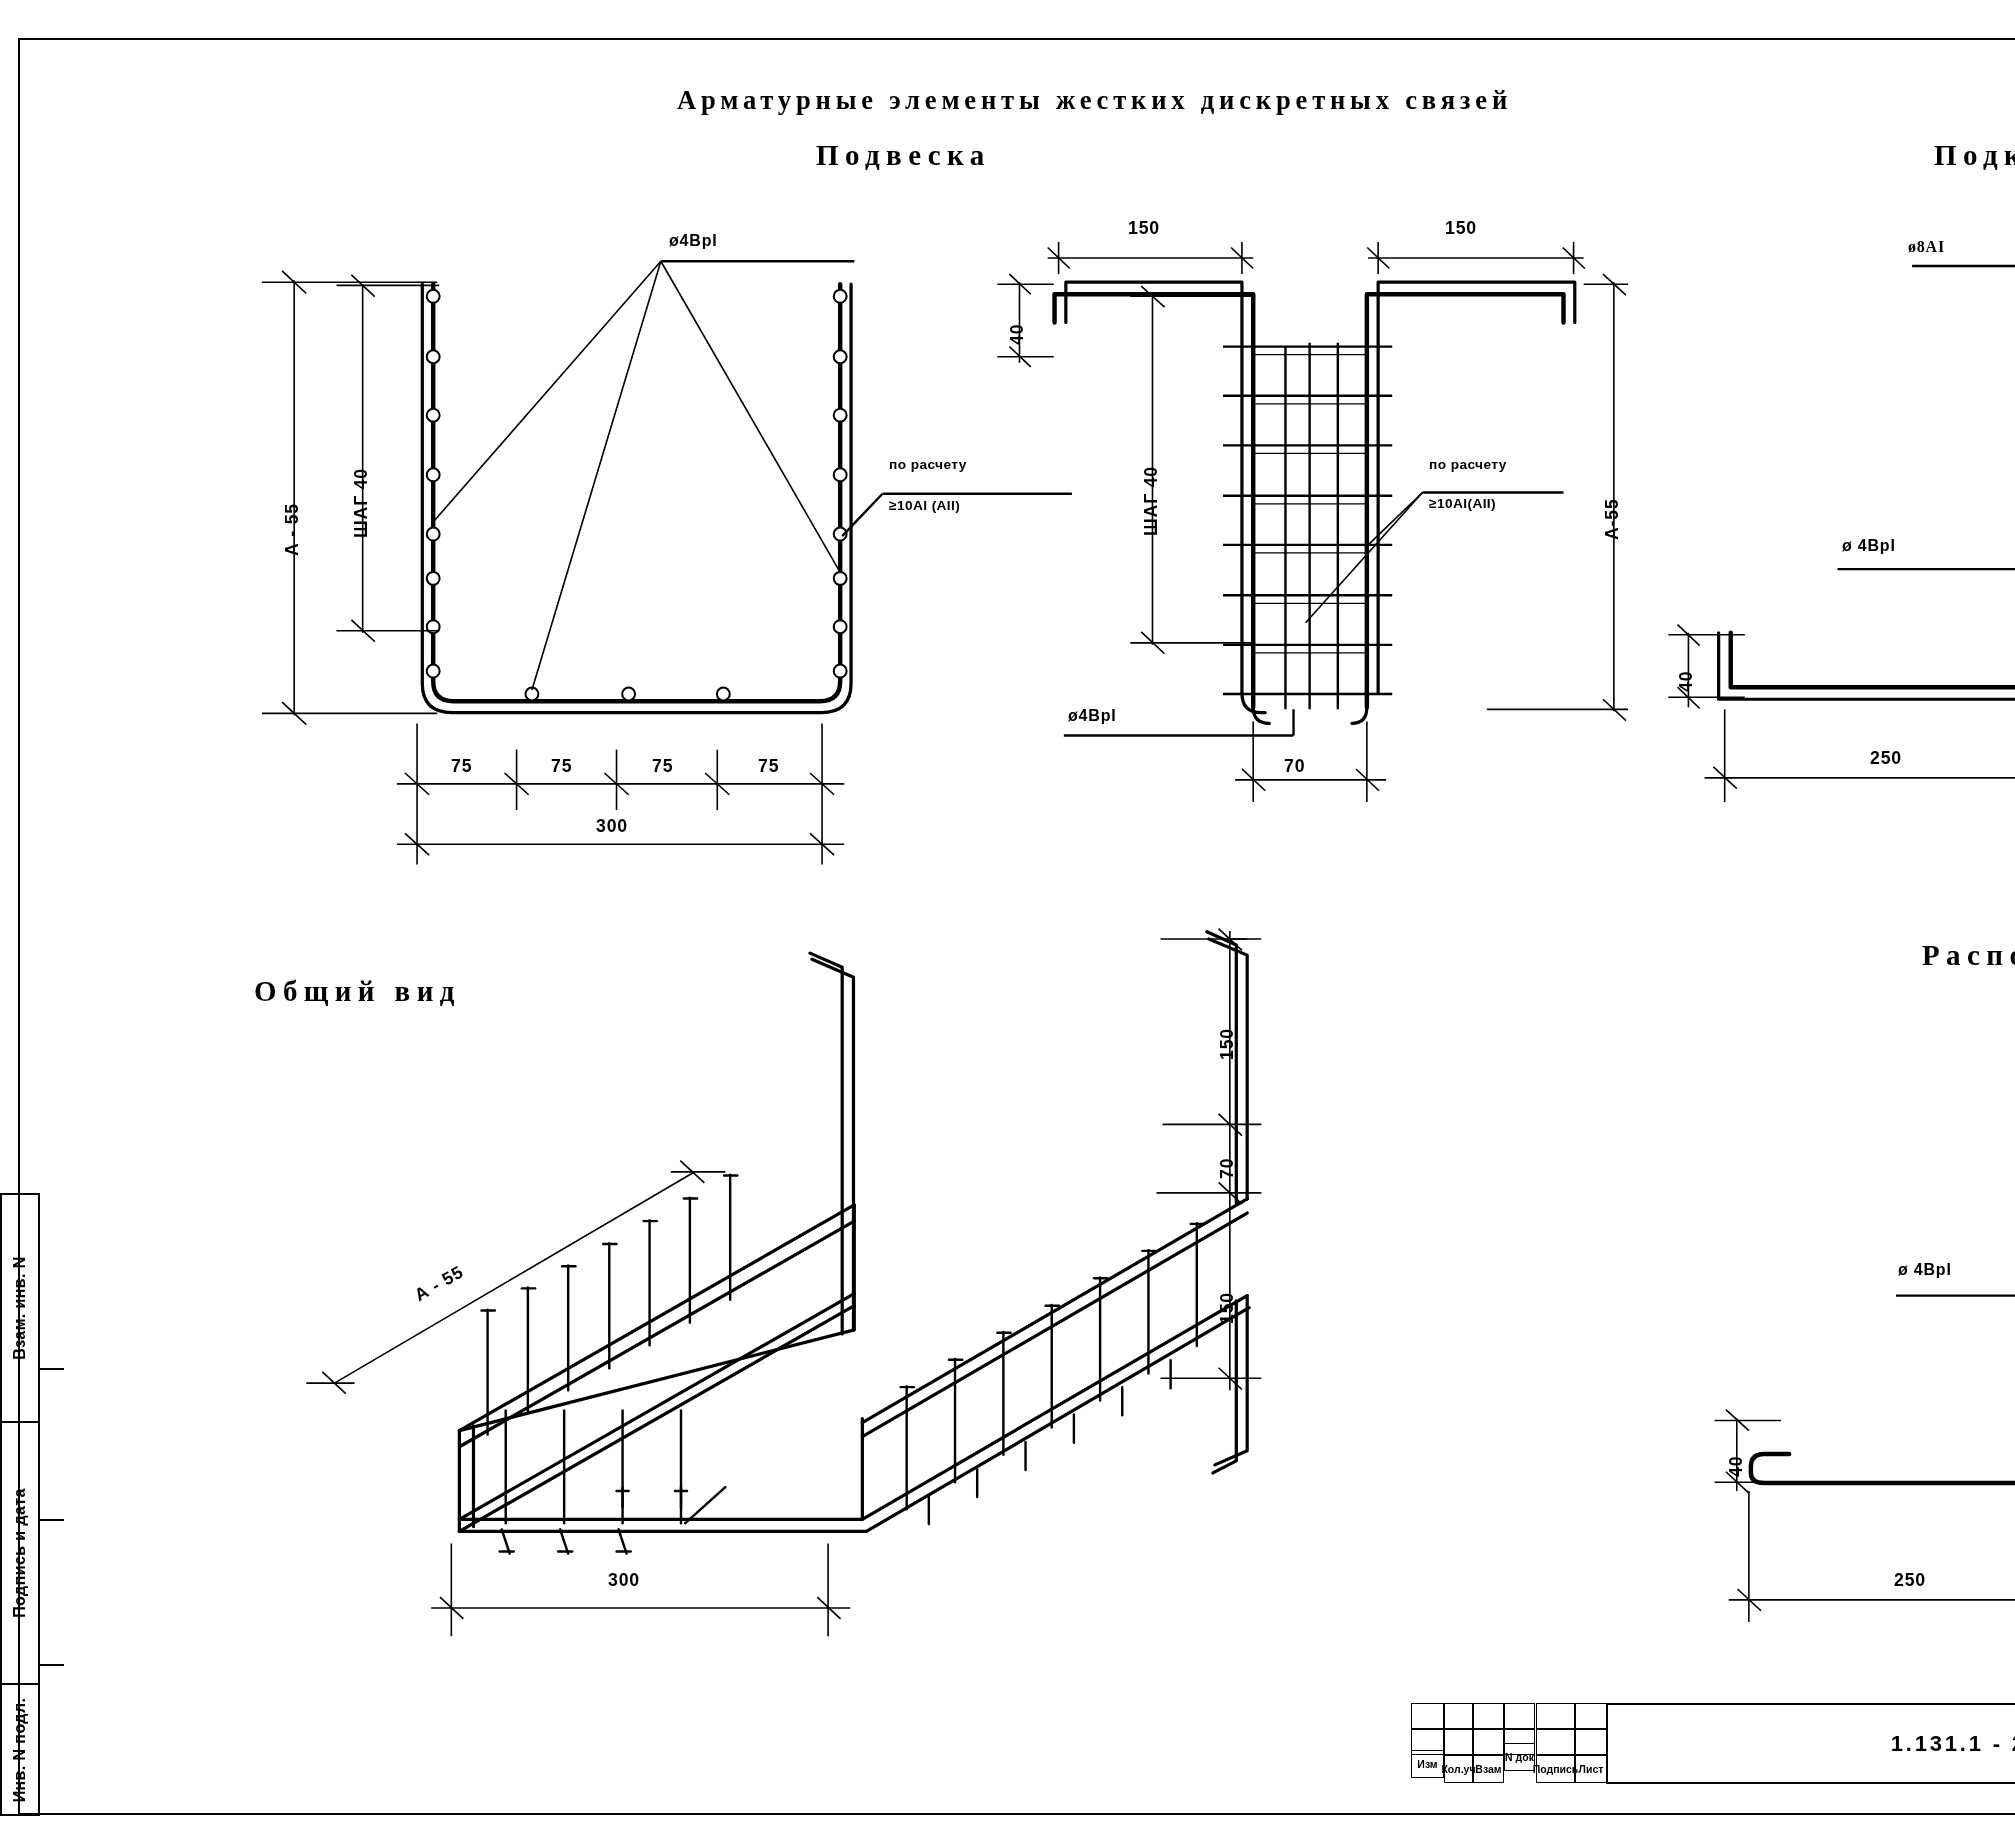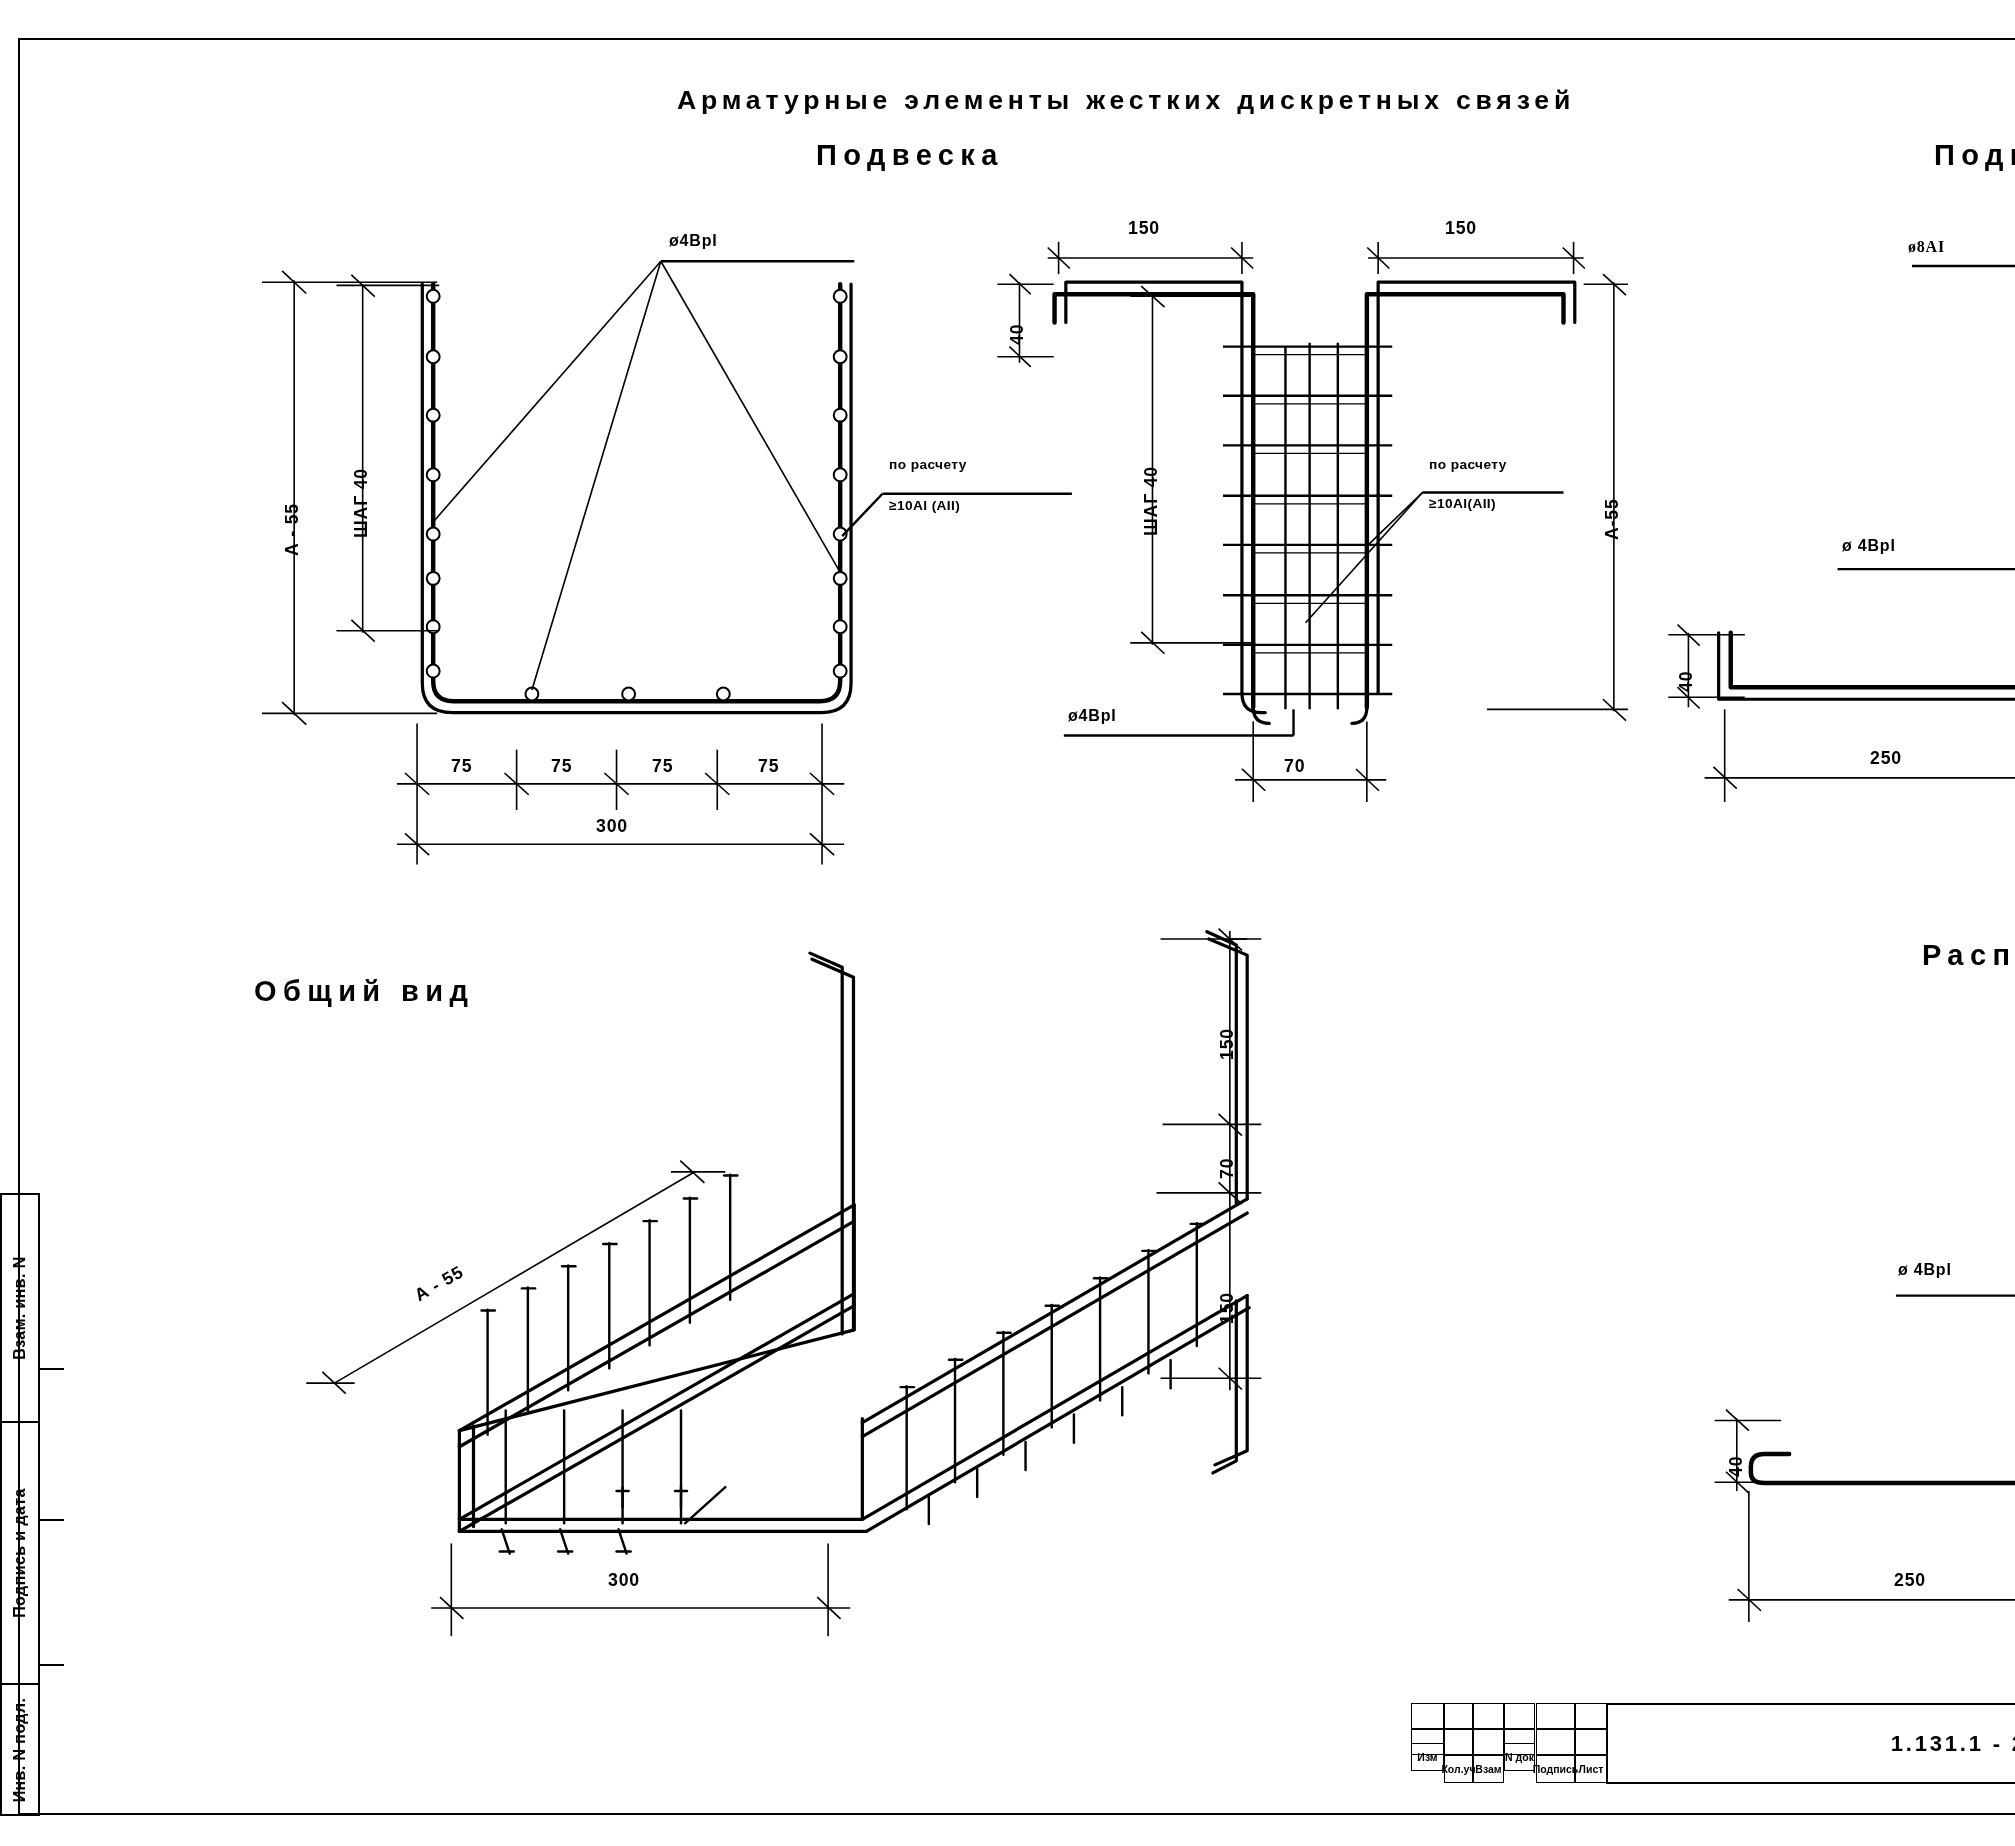--- a/index.html
+++ b/index.html
@@ -28,21 +28,21 @@
     transform:translate(-50%,-50%) rotate(-90deg);
     white-space:nowrap;font-size:16px;font-weight:700;letter-spacing:0.4px;
     font-family:"Liberation Sans",sans-serif;
   }
   .left-divider{
     position:absolute;left:40px;width:24px;border-top:2px solid #000;
   }
 
   
   .txt{position:absolute;white-space:nowrap;font-weight:700;}
-  .tt{font-family:Liberation Sans, sans-serif;letter-spacing:1.6px;text-align:right;}
+  .tt{font-family:Liberation Serif, serif;letter-spacing:1.6px;text-align:right;}
   .hand{font-family:"Liberation Sans",sans-serif;font-weight:700;}
   .rot90{transform-origin:left top;transform:rotate(-90deg);}
 
   .title-main{font-size:26.6px;letter-spacing:4.8px;}
   .title-sub{font-size:29px;letter-spacing:6.4px;}
   .dim{font-size:17.7px;letter-spacing:0.8px;}
   .lbl{font-size:16px;letter-spacing:0.8px;}
   .lbl-sm{font-size:13.7px;letter-spacing:0.4px;}
   .tb-grid{position:absolute;left:1411px;top:1703px;}
   .tb-cell{position:absolute;border:1.2px solid #000;box-sizing:border-box;
@@ -486,21 +486,21 @@
     <div class="tb-cell" style="left:125px;top:0px;  width:39px; height:26px;"></div>
     <div class="tb-cell" style="left:164px;top:0px;  width:32px; height:26px;"></div>
 
     <div class="tb-cell" style="left:0px;  top:26px; width:33px; height:26px;"></div>
     <div class="tb-cell" style="left:33px; top:26px; width:29px; height:26px;"></div>
     <div class="tb-cell" style="left:62px;top:26px; width:31px; height:26px;"></div>
     <div class="tb-cell" style="left:93px;top:26px; width:31px; height:26px;"></div>
     <div class="tb-cell" style="left:125px;top:26px; width:39px; height:26px;"></div>
     <div class="tb-cell" style="left:164px;top:26px; width:32px; height:26px;"></div>
 
-    <div class="tb-cell" style="left:0px;  top:40px;width:33px; height:28px;">Изм</div>
+    <div class="tb-cell" style="left:0px;  top:47px;width:33px; height:28px;">Изм</div>
     <div class="tb-cell" style="left:33px; top:52px;width:29px; height:28px;">Кол.уч</div>
     <div class="tb-cell" style="left:62px;top:52px;width:31px; height:28px;">Взам</div>
     <div class="tb-cell" style="left:93px;top:40px;width:31px; height:28px;">N док</div>
     <div class="tb-cell" style="left:125px;top:52px;width:39px; height:28px;">Подпись</div>
     <div class="tb-cell" style="left:164px;top:52px;width:32px; height:28px;">Лист</div>
   </div>
 
   <div class="tb-main">
     <span class="tb-code">1.131.1 - 21.98.0 - СМ 1</span>
   </div>

